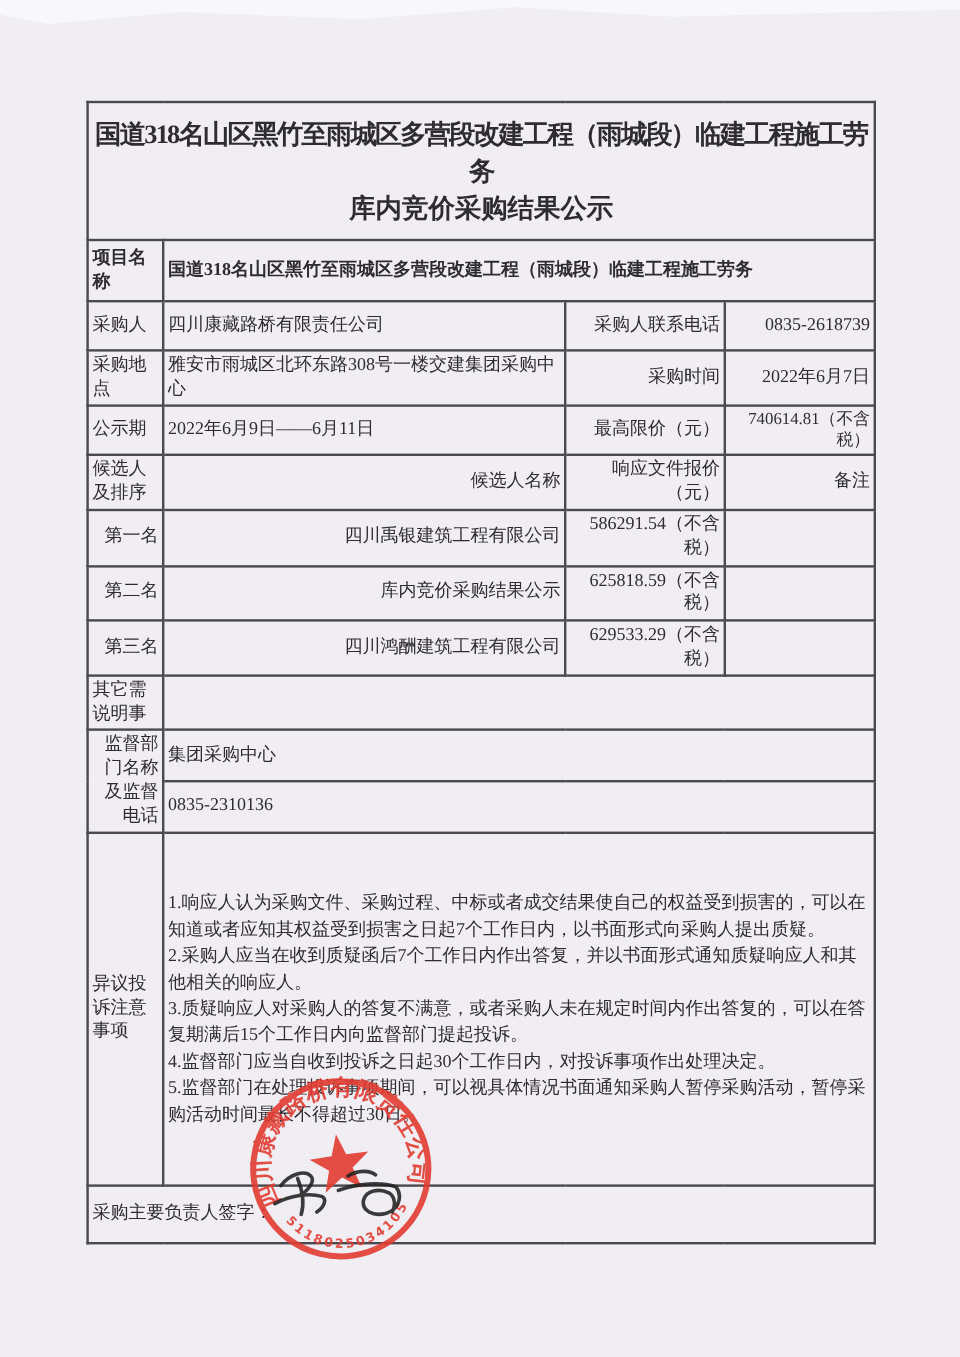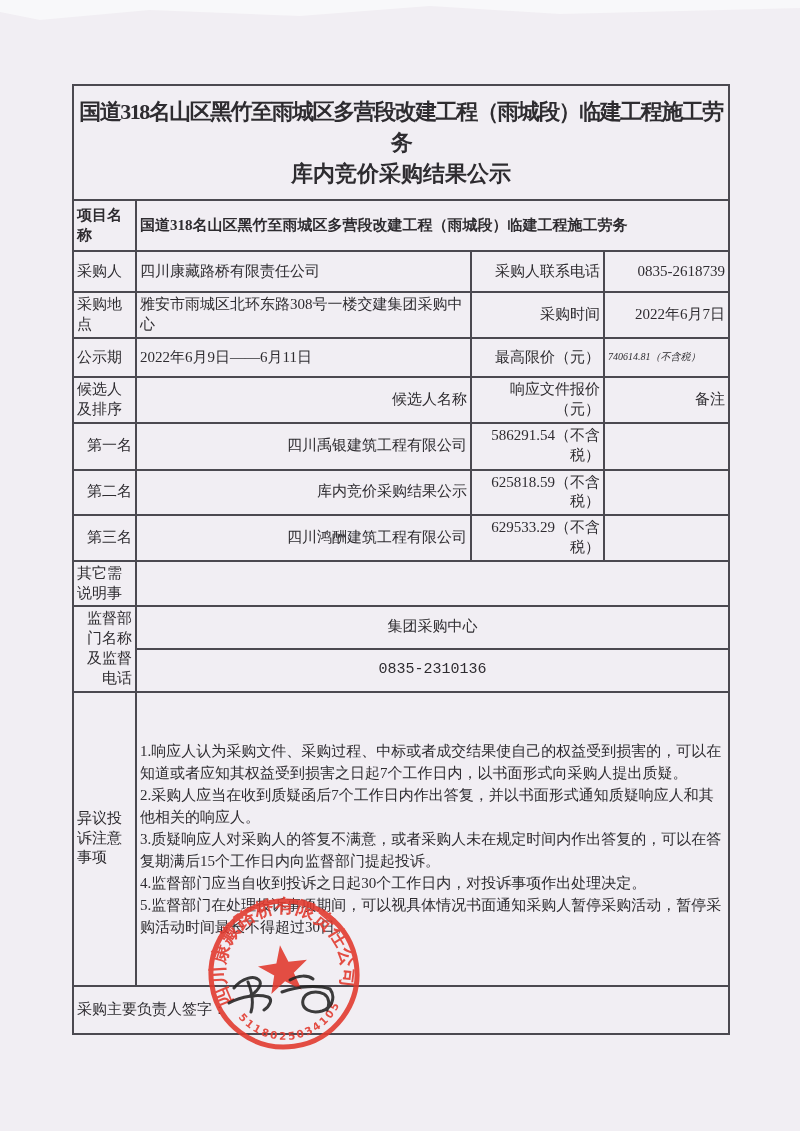--- a/index.html
+++ b/index.html
@@ -39,22 +39,22 @@
   .c4 { width: 125px; }
 
   .title-cell { text-align: center; vertical-align: top; padding-top: 13px; }
   .title-main { font-size: 22px; font-weight: bold; line-height: 31px; letter-spacing: -1.5px; }
   .title-sub  { font-size: 22px; font-weight: bold; line-height: 31px; text-align: center; }
 
   .lbl { text-align: left; padding-left: 5px; }
   .lbl-center { text-align: right; padding-left: 2px; }
   .val-left { text-align: left; padding-left: 13px; }
   .center { text-align: right; }
-  .small-val { font-size: 10px; text-align: left; line-height: 1.25; font-style: italic; }
-  .merged-center { text-align: center; padding-right: 160px; font-family: Liberation Mono, monospace; }
+  .small-val { font-size: 14px; text-align: right; line-height: 1.25; }
+  .merged-center { text-align: left; padding-right: 160px; }
   .objection-cell { vertical-align: middle; padding: 6px 10px 6px 8px; }
   .objection-cell .obj-line { text-align: left; font-size: 15px; line-height: 22px; }
   .sign-cell { text-align: left; padding-left: 7px; font-size: 15px; height: 44px; }
 
   .seal {
     position: absolute; left: 198px; top: 888px;
     width: 172px; height: 172px;
     transform: rotate(-8deg);
     pointer-events: none;
   }

